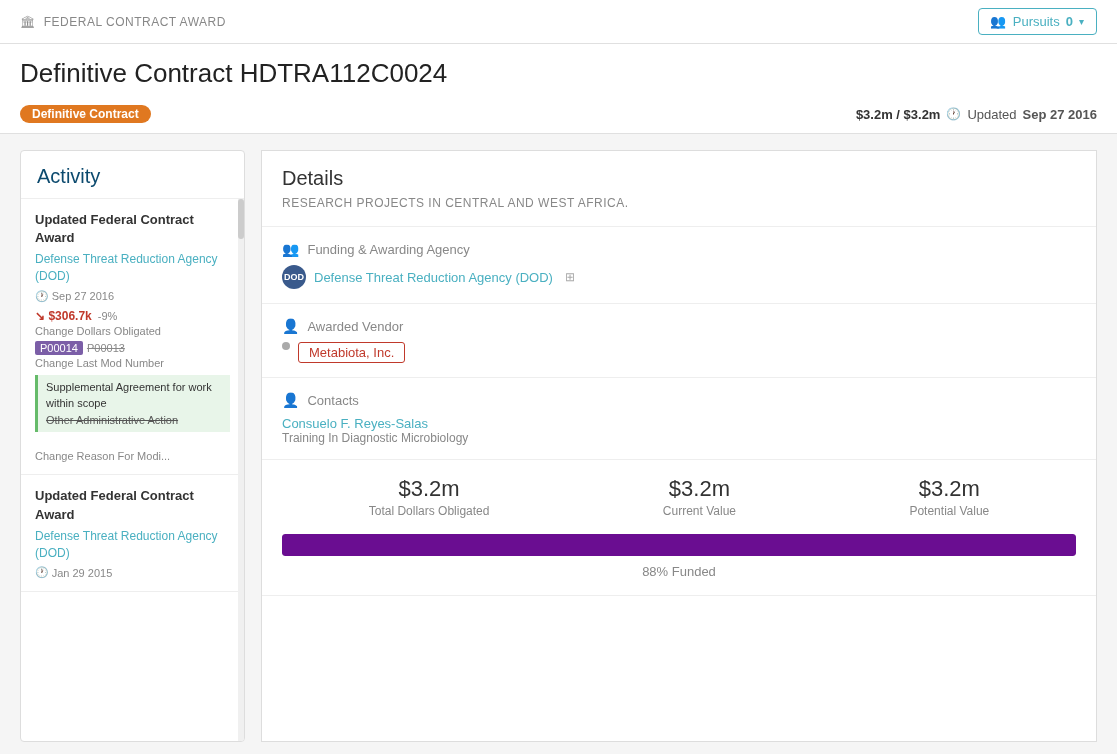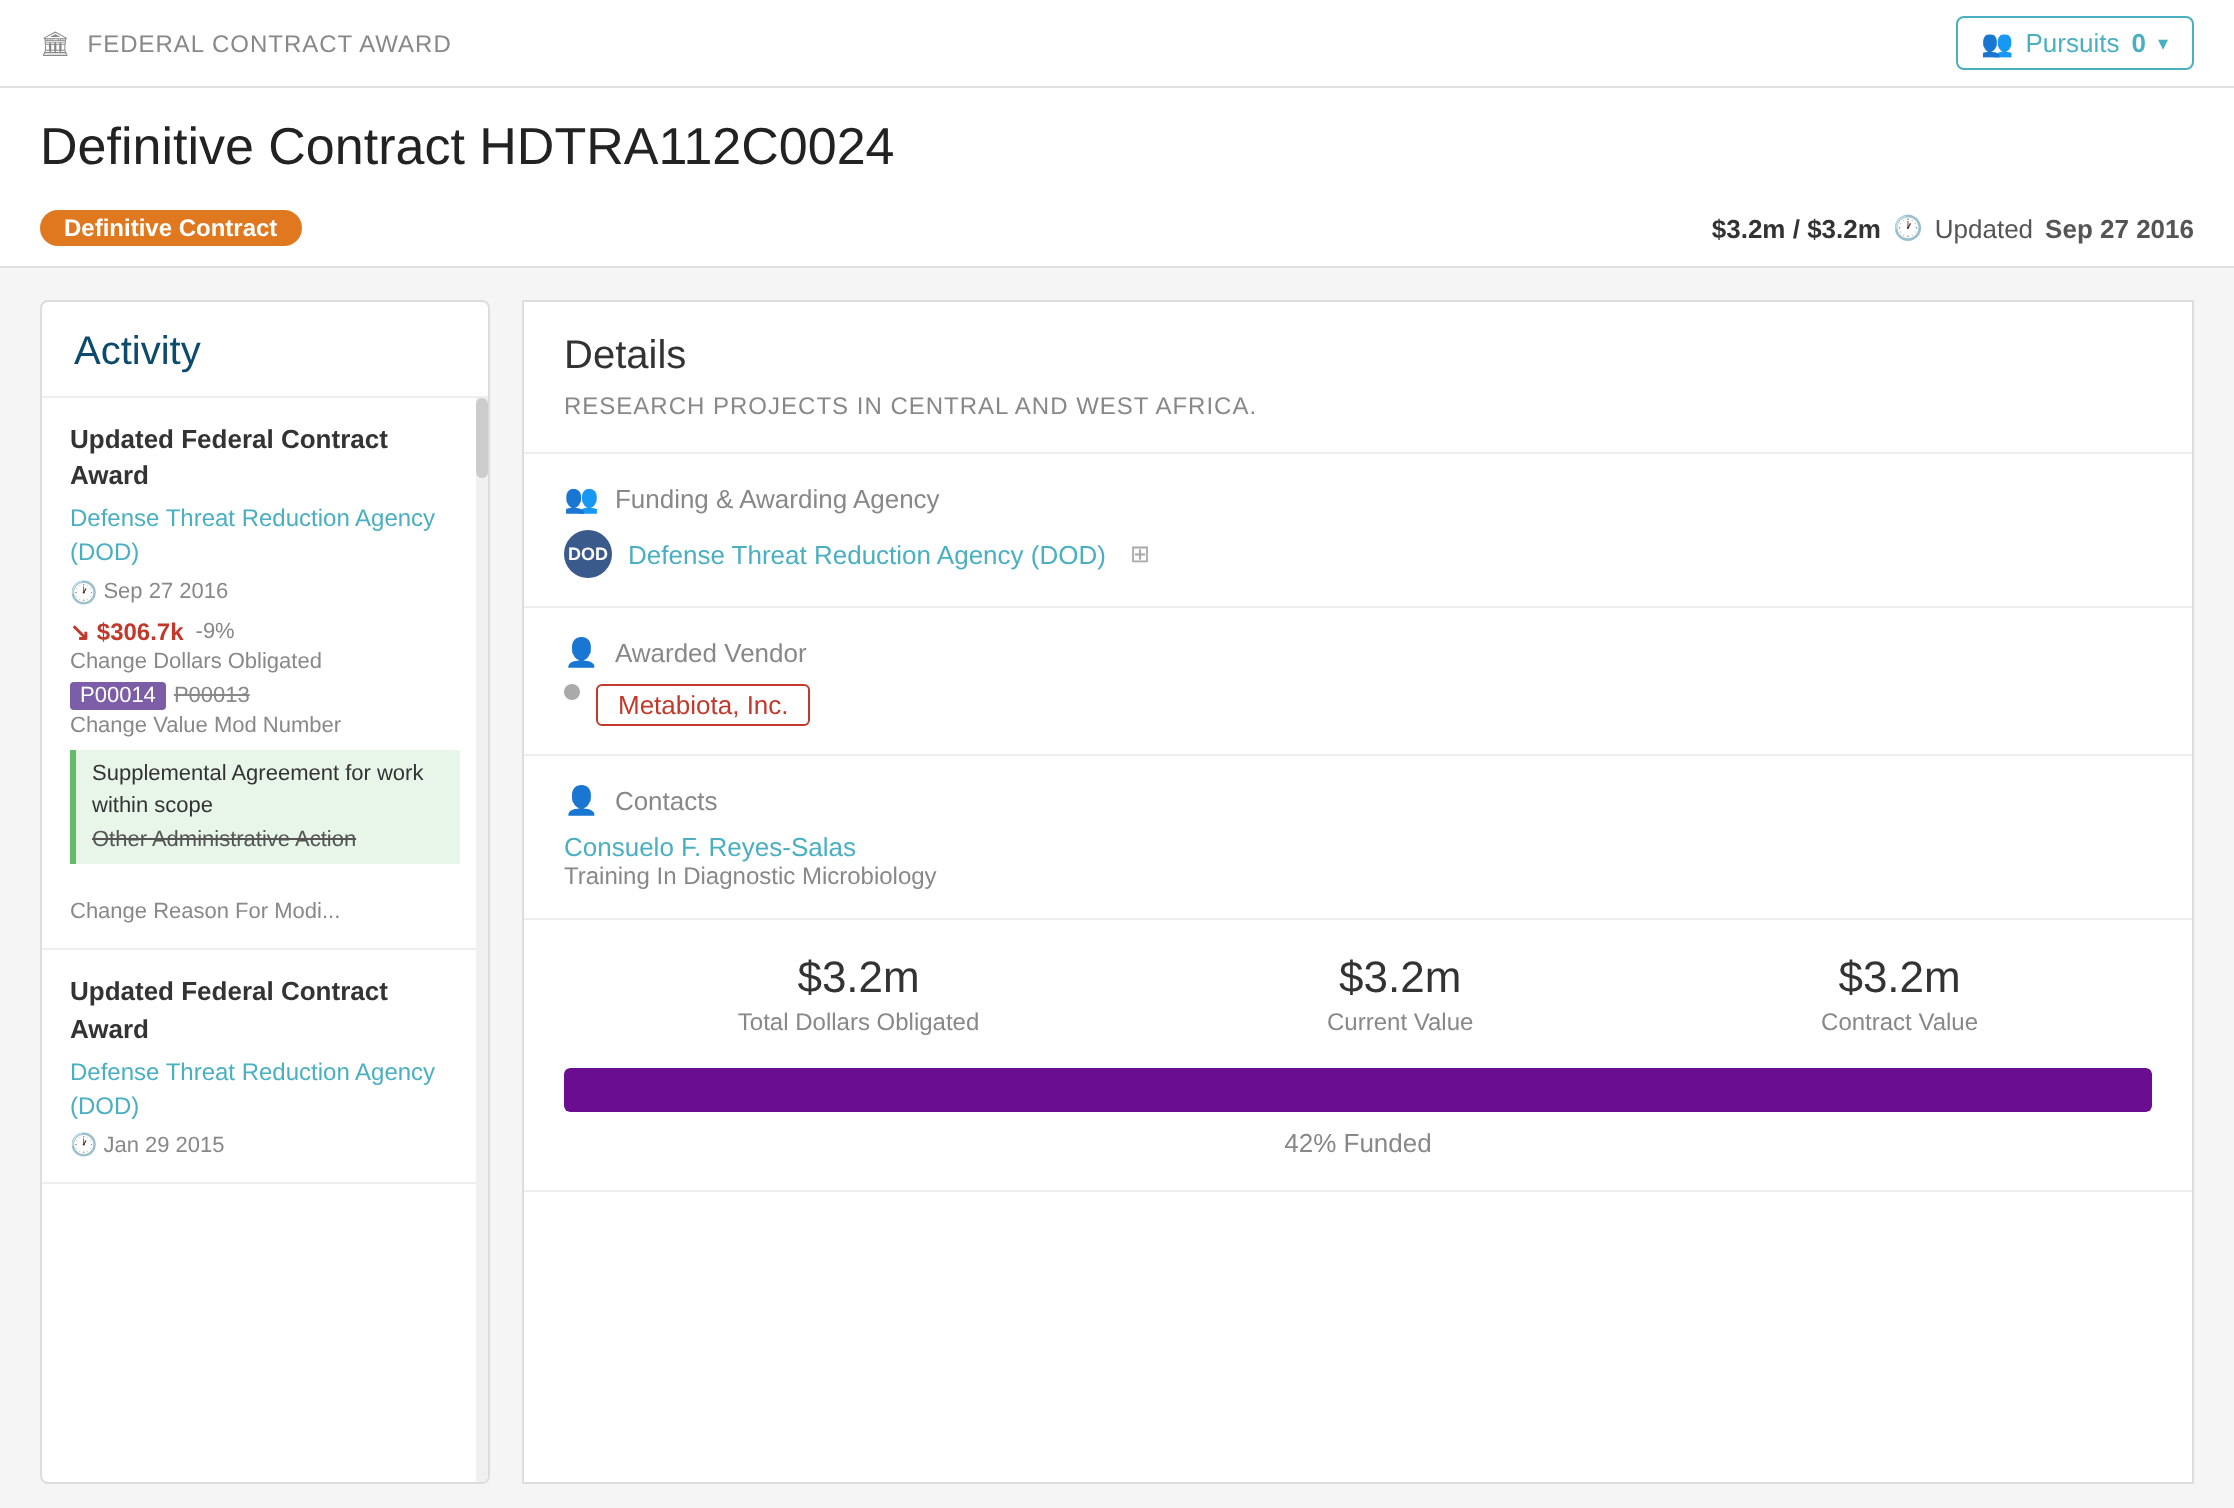--- a/index.html
+++ b/index.html
@@ -163,21 +163,21 @@
         </div>
         <div class="activity-change-row">
           <span class="change-down">↘ <span>$306.7k</span></span>
           <span class="change-pct">-9%</span>
         </div>
         <div class="change-label">Change Dollars Obligated</div>
         <div class="mod-row">
           <span class="mod-badge">P00014</span>
           <span class="mod-old">P00013</span>
         </div>
-        <div class="change-label">Change Value Mod Number</div>
+        <div class="change-label">Change Last Mod Number</div>
         <div class="supplemental-box">
           <span>Supplemental Agreement for work within scope</span><br>
           <span class="strikethrough">Other Administrative Action</span>
         </div>
         <div class="change-reason">Change Reason For Modi...</div>
       </div>
 
       <div class="activity-item">
         <div class="activity-item-title">Updated Federal Contract Award</div>
         <div class="activity-item-agency">Defense Threat Reduction Agency (DOD)</div>
@@ -235,23 +235,23 @@
         <div class="fin-item">
           <div class="fin-value">$3.2m</div>
           <div class="fin-label">Total Dollars Obligated</div>
         </div>
         <div class="fin-item">
           <div class="fin-value">$3.2m</div>
           <div class="fin-label">Current Value</div>
         </div>
         <div class="fin-item">
           <div class="fin-value">$3.2m</div>
-          <div class="fin-label">Contract Value</div>
+          <div class="fin-label">Potential Value</div>
         </div>
       </div>
       <div class="progress-bar-track">
         <div class="progress-bar-fill" style="width: 100%;"></div>
       </div>
-      <div class="funded-label">42% Funded</div>
+      <div class="funded-label">88% Funded</div>
     </div>
 
   </div>
 </div>
 
 </body></html>

